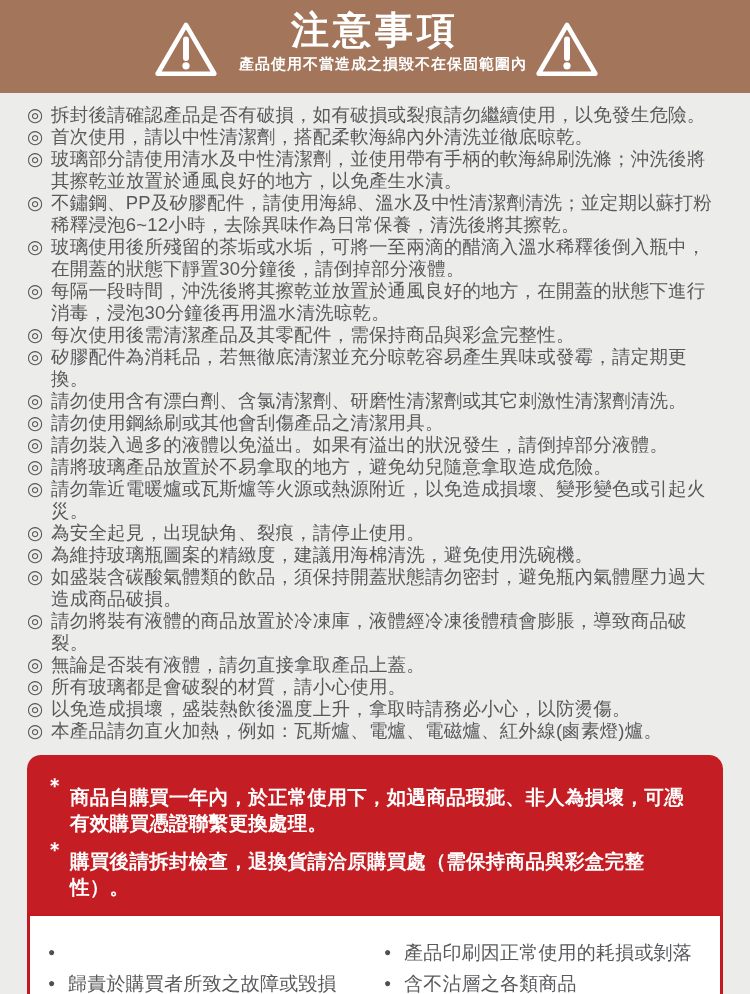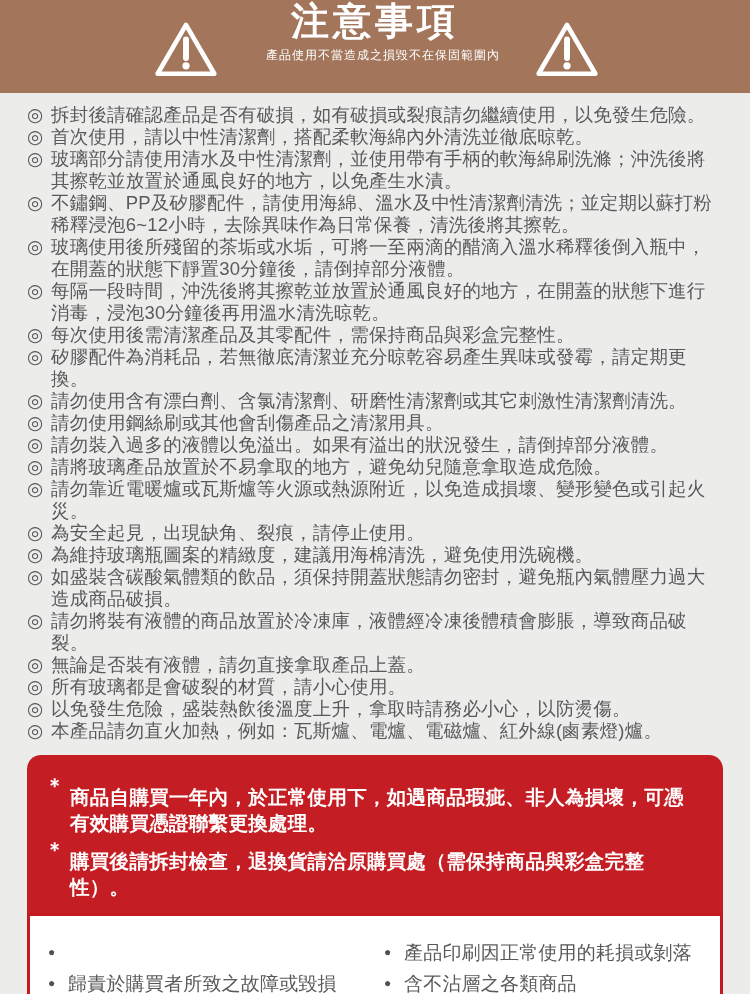--- a/index.html
+++ b/index.html
@@ -9,24 +9,24 @@
     font-family:"Liberation Sans","DejaVu Sans",sans-serif;
     -webkit-font-smoothing:antialiased;
   }
   
   .header{
     position:relative;height:93px;background:#a3765c;color:#fff;
     text-align:center;overflow:hidden;
   }
   .header-title{
     font-size:38px;font-weight:bold;letter-spacing:4px;
-    line-height:42px;
+    padding-top:9px;line-height:42px;
   }
   .header-subtitle{
-    font-size:12px;font-weight:normal;letter-spacing:1px;
+    font-size:15px;font-weight:bold;letter-spacing:1px;
     margin-top:3px;line-height:20px;padding-left:16px;
   }
   .tri{position:absolute;top:20px;width:66px;height:60px;}
   .tri-left{left:153px;}
   .tri-right{right:150px;}
   
   .main{
     background:#ececeb;
     padding:11px 27px 0 27px;
   }
@@ -164,21 +164,21 @@
     <li>
         <span class="mk">◎</span>
         <span class="tx">無論是否裝有液體，請勿直接拿取產品上蓋。</span>
       </li>
     <li>
         <span class="mk">◎</span>
         <span class="tx">所有玻璃都是會破裂的材質，請小心使用。</span>
       </li>
     <li>
         <span class="mk">◎</span>
-        <span class="tx">以免發生危險，盛裝熱飲後溫度上升，拿取時請務必小心，以防燙傷。</span>
+        <span class="tx">以免造成損壞，盛裝熱飲後溫度上升，拿取時請務必小心，以防燙傷。</span>
       </li>
     <li>
         <span class="mk">◎</span>
         <span class="tx">本產品請勿直火加熱，例如：瓦斯爐、電爐、電磁爐、紅外線(鹵素燈)爐。</span>
       </li>
   </ul>
 
   <div class="warranty">
     <ul>
       <li>

